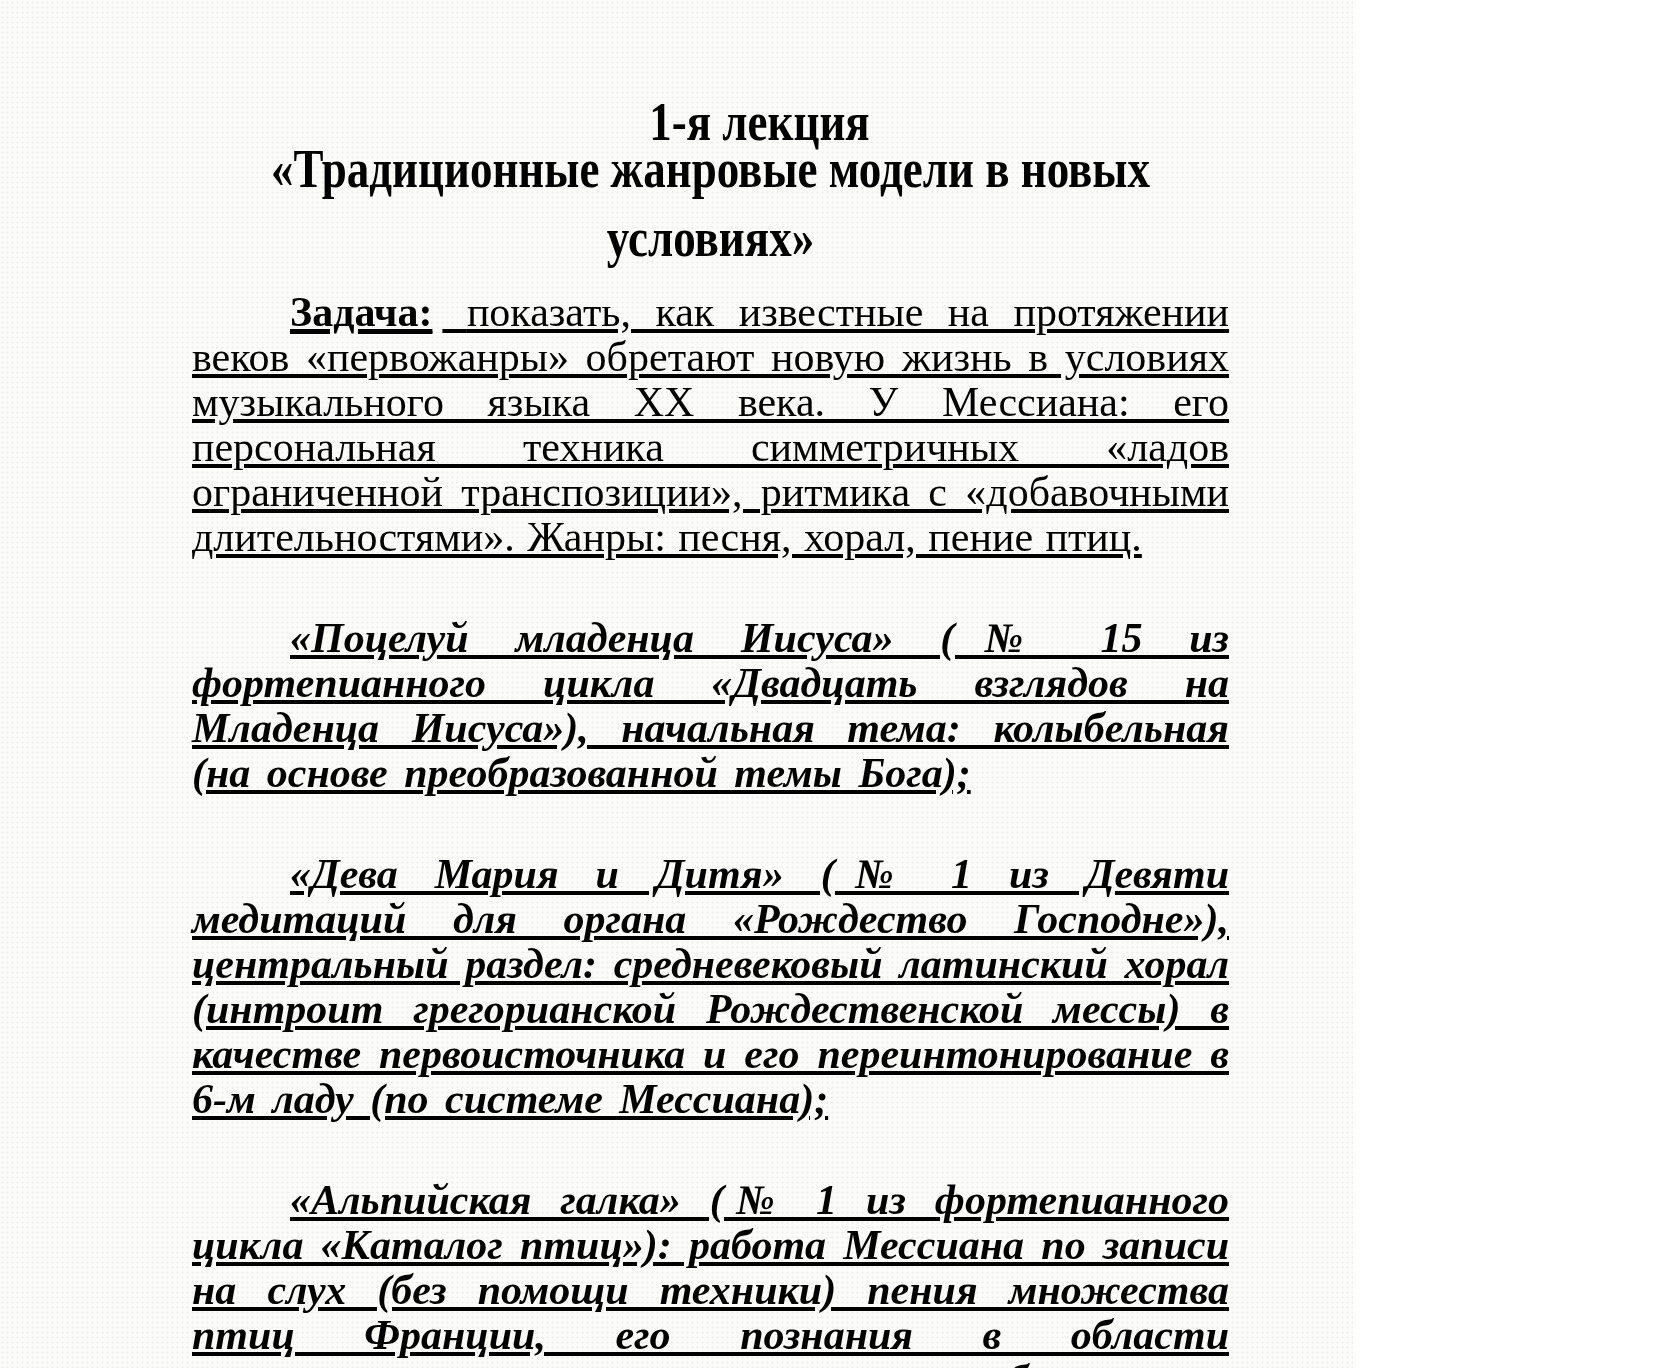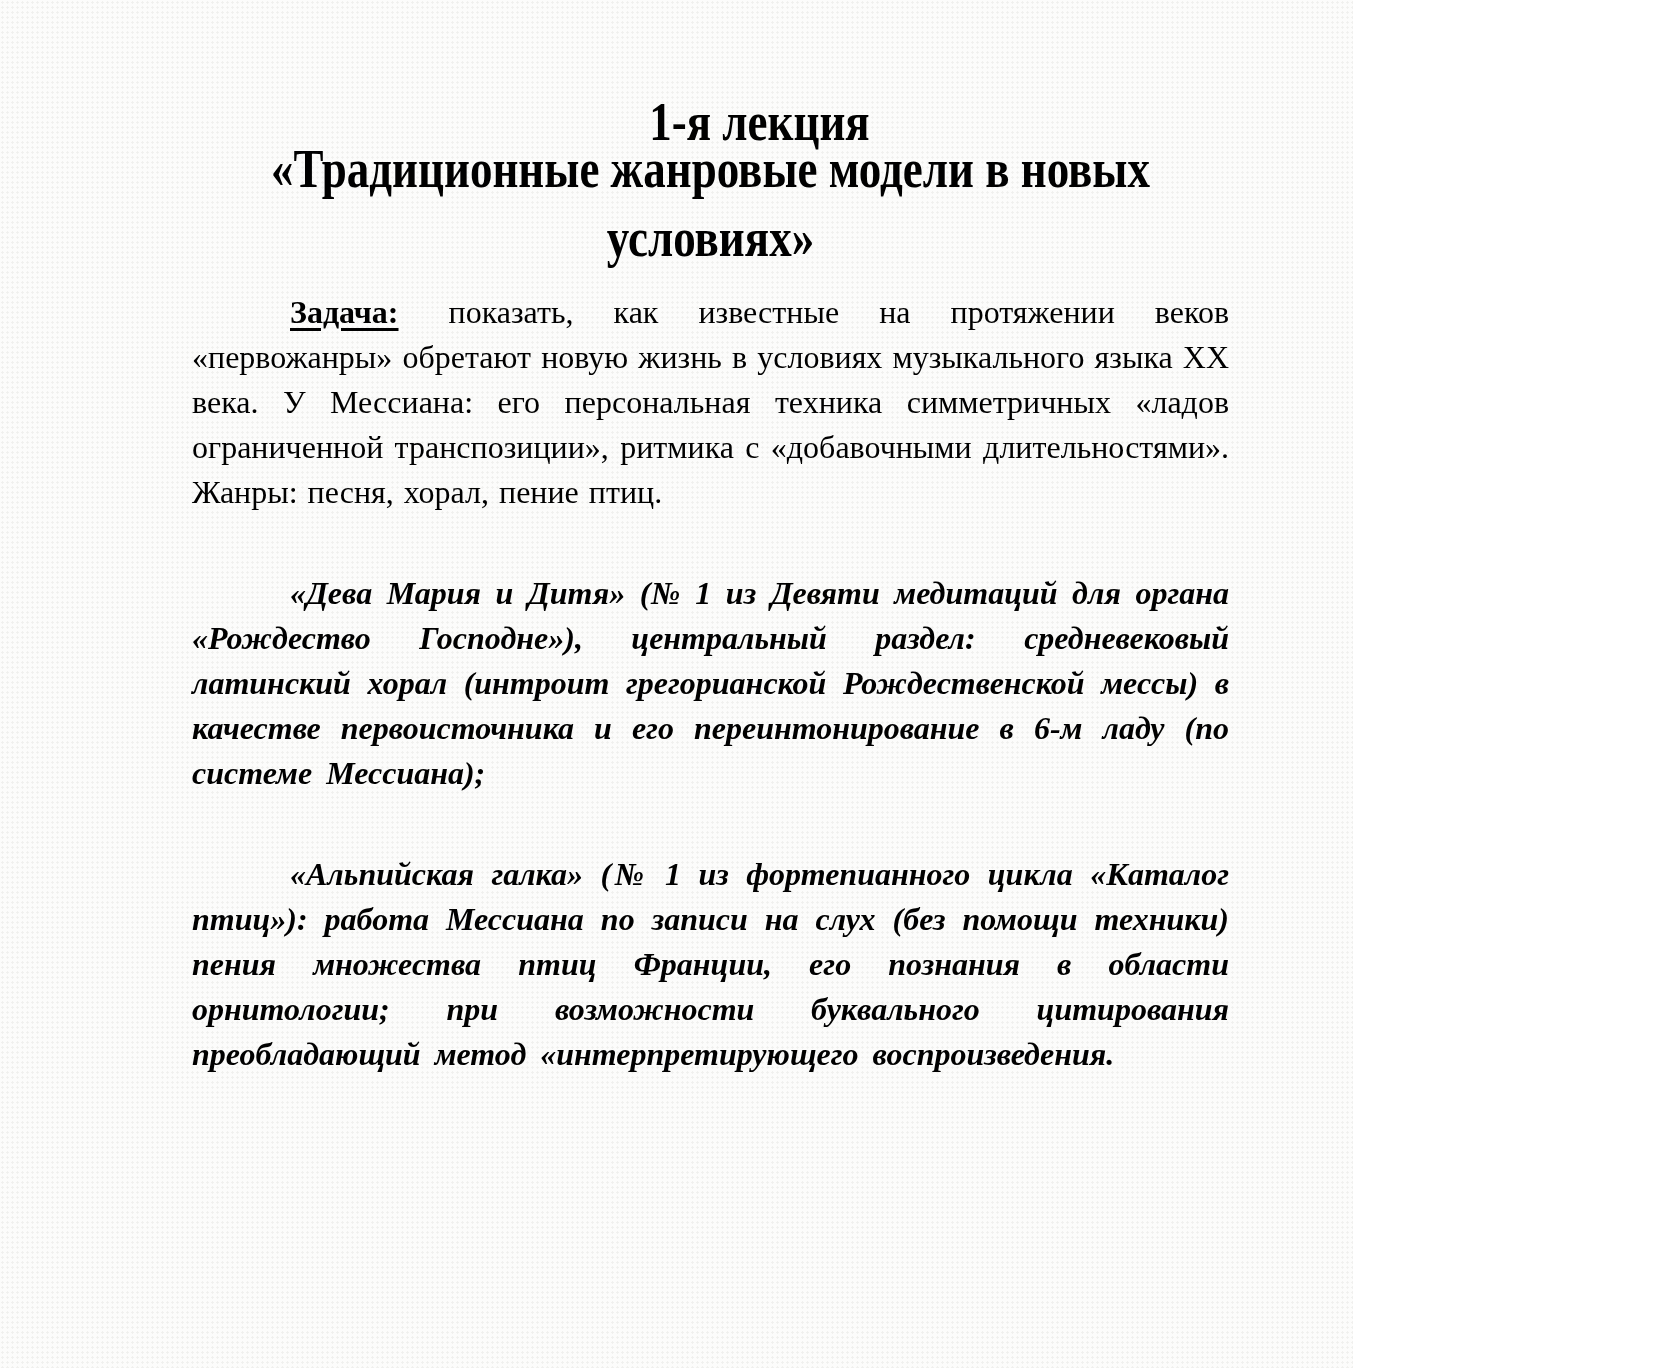--- a/index.html
+++ b/index.html
@@ -35,27 +35,28 @@
   .title-line1 {
     text-indent: 98px; 
     transform: scaleY(1.22);
     transform-origin: 50% 70%;
   }
   .title-line2 {
     transform: scaleY(1.22);
     transform-origin: 50% 70%;
   }
   .par {
-    font-size: 32px;
+    font-size: 42px;
     line-height: 45px;
     margin: 56px 0 0 0;
     text-align: justify;
     text-align-last: left;
     text-indent: 98px;
     word-spacing: 2px;
+    text-decoration: underline;
   }
   .task-paragraph {
     margin-top: 0;
   }
   .task-label {
     font-weight: bold;
     text-decoration: underline;
     text-decoration-thickness: 3px;
     text-underline-offset: 5px;
     margin-right: 10px;
@@ -77,18 +78,19 @@
 <div class="page">
 
   <div class="doc-title">
     <div class="title-line1">1-я лекция</div>
     <div class="title-line2">«Традиционные жанровые модели в новых условиях»</div>
   </div>
 
   <p class="par task-paragraph"><span class="task-label">Задача:</span> <span>показать, как известные на протяжении веков «первожанры» обретают новую жизнь в условиях музыкального языка ХХ века. У Мессиана: его персональная техника симметричных «ладов ограниченной транспозиции», ритмика с «добавочными длительностями». Жанры: песня, хорал, пение птиц.</span></p>
 
 
+  <p class="par example">«Поцелуй младенца Иисуса» (№ 15 из фортепианного цикла «Двадцать взглядов на Младенца Иисуса»), начальная тема: колыбельная (на основе преобразованной темы Бога);</p>
 
   <p class="par example">«Дева Мария и Дитя» (№ 1 из Девяти медитаций для органа «Рождество Господне»), центральный раздел: средневековый латинский хорал (интроит грегорианской Рождественской мессы) в качестве первоисточника и его переинтонирование в 6-м ладу (по системе Мессиана);</p>
 
   <p class="par example">«Альпийская галка» (№ 1 из фортепианного цикла «Каталог птиц»): работа Мессиана по записи на слух (без помощи техники) пения множества птиц Франции, его познания в области орнитологии; при возможности буквального цитирования преобладающий метод «интерпретирующего воспроизведения.</p>
 
 </div>
 
 </body></html>

